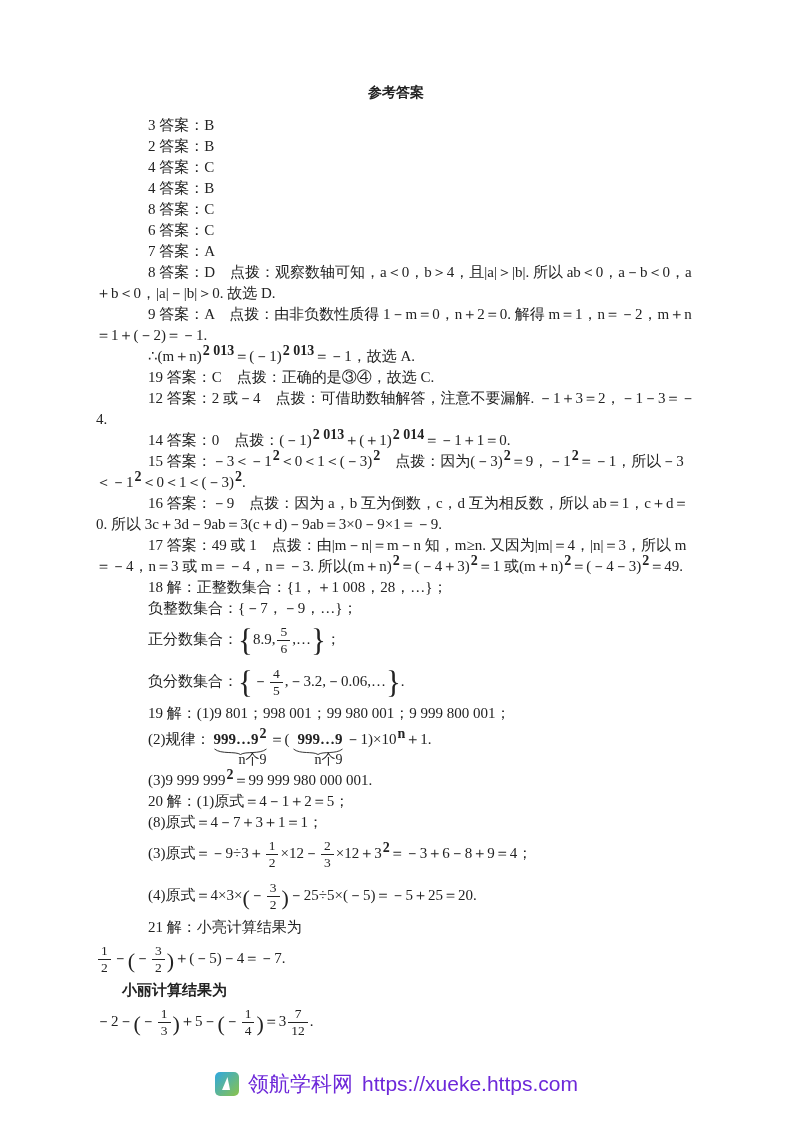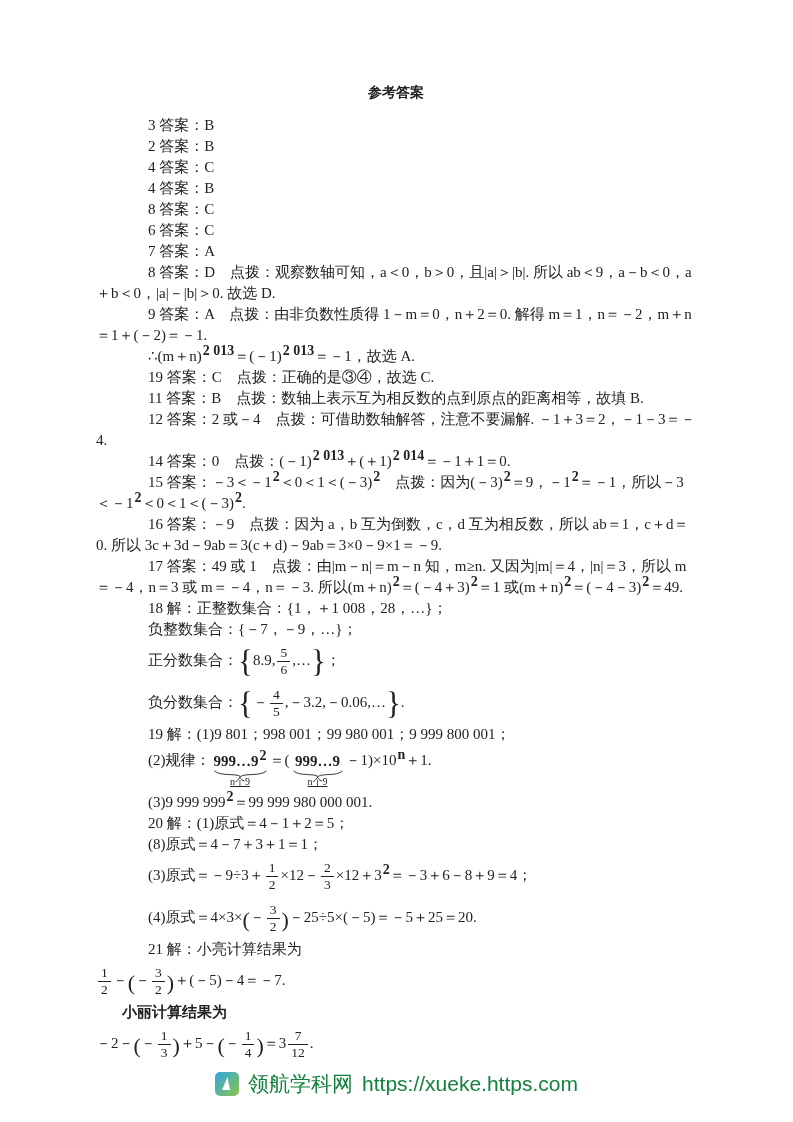--- a/index.html
+++ b/index.html
@@ -11,50 +11,49 @@
   .ind-p{text-indent:52px;}
   .ind-s{text-indent:26px;font-weight:bold;}
   .tall{padding:5px 0;}
   sup.sup{font-size:14px;vertical-align:super;line-height:0;margin-left:1px;font-weight:bold;}
   .fr{display:inline-block;text-align:center;font-size:13.5px;line-height:1.15;
       vertical-align:-0.6em;margin:0 2px;text-indent:0;}
   .fr .num{display:block;padding:0 3px;}
   .fr .den{display:block;border-top:1px solid #222;padding:0 3px;}
   .big{font-size:31px;line-height:0;vertical-align:-0.22em;font-weight:400;}
   .big.sm{font-size:22px;vertical-align:-0.2em;}
-  .ub{display:inline-block;text-align:center;vertical-align:-20px;line-height:1.2;
+  .ub{display:inline-block;text-align:right;vertical-align:-20px;line-height:1.2;
       margin:0 3px;text-indent:0;}
   .ub .ubtop{font-weight:bold;display:block;}
   .ub .ubbrace{display:block;height:7px;}
   .ub .ubbrace svg{display:block;width:100%;height:7px;}
-  .ub .ublabel{display:block;font-size:10px;line-height:10px;text-decoration:underline;}
+  .ub .ublabel{display:block;font-size:14px;line-height:10px;}
   .footer{position:absolute;left:0;right:0;bottom:24px;display:flex;align-items:center;
-          justify-content:center;gap:9px;color:#15803d;font-size:21px;
+          justify-content:center;gap:9px;color:#6d28d9;font-size:21px;
           font-family:"Liberation Sans","DejaVu Sans",sans-serif;}
   .logo{display:inline-flex;}
 </style>
 </head>
 <body>
 
 <div class="page">
   <div class="content">
     <div class="doc-title">参考答案</div>
     <div>
         <div class="line ind-p">3 答案：B</div>
         <div class="line ind-p">2 答案：B</div>
         <div class="line ind-p">4 答案：C</div>
         <div class="line ind-p">4 答案：B</div>
         <div class="line ind-p">8 答案：C</div>
         <div class="line ind-p">6 答案：C</div>
         <div class="line ind-p">7 答案：A</div>
-        <div class="line ind-p">8 答案：D　点拨：观察数轴可知，a＜0，b＞0，且|a|＞|b|. 所以 ab＜9，a－b＜0，a＋b＜0，|a|－|b|＞0. 故选 D.</div>
+        <div class="line ind-p">8 答案：D　点拨：观察数轴可知，a＜0，b＞4，且|a|＞|b|. 所以 ab＜0，a－b＜0，a＋b＜0，|a|－|b|＞0. 故选 D.</div>
         <div class="line ind-p">9 答案：A　点拨：由非负数性质得 1－m＝0，n＋2＝0. 解得 m＝1，n＝－2，m＋n＝1＋(－2)＝－1.</div>
         <div class="line ind-p">∴(m＋n)<sup class="sup">2 013</sup>＝(－1)<sup class="sup">2 013</sup>＝－1，故选 A.</div>
         <div class="line ind-p">19 答案：C　点拨：正确的是③④，故选 C.</div>
-        <div class="line ind-p">11 答案：B　点拨：数轴上表示互为相反数的点到原点的距离相等，故填 B.</div>
         <div class="line ind-p">12 答案：2 或－4　点拨：可借助数轴解答，注意不要漏解. －1＋3＝2，－1－3＝－4.</div>
         <div class="line ind-p">14 答案：0　点拨：(－1)<sup class="sup">2 013</sup>＋(＋1)<sup class="sup">2 014</sup>＝－1＋1＝0.</div>
         <div class="line ind-p">15 答案：－3＜－1<sup class="sup">2</sup>＜0＜1＜(－3)<sup class="sup">2</sup>　点拨：因为(－3)<sup class="sup">2</sup>＝9，－1<sup class="sup">2</sup>＝－1，所以－3＜－1<sup class="sup">2</sup>＜0＜1＜(－3)<sup class="sup">2</sup>.</div>
         <div class="line ind-p">16 答案：－9　点拨：因为 a，b 互为倒数，c，d 互为相反数，所以 ab＝1，c＋d＝0. 所以 3c＋3d－9ab＝3(c＋d)－9ab＝3×0－9×1＝－9.</div>
         <div class="line ind-p">17 答案：49 或 1　点拨：由|m－n|＝m－n 知，m≥n. 又因为|m|＝4，|n|＝3，所以 m＝－4，n＝3 或 m＝－4，n＝－3. 所以(m＋n)<sup class="sup">2</sup>＝(－4＋3)<sup class="sup">2</sup>＝1 或(m＋n)<sup class="sup">2</sup>＝(－4－3)<sup class="sup">2</sup>＝49.</div>
         <div class="line ind-p">18 解：正整数集合：{1，＋1 008，28，…}；</div>
         <div class="line ind-p">负整数集合：{－7，－9，…}；</div>
         <div class="line ind-p tall">正分数集合：<span class="big">{</span>8.9,<span class="fr"><span class="num">5</span><span class="den">6</span></span>,…<span class="big">}</span>；</div>
         <div class="line ind-p tall">负分数集合：<span class="big">{</span>－<span class="fr"><span class="num">4</span><span class="den">5</span></span>,－3.2,－0.06,…<span class="big">}</span>.</div>
         <div class="line ind-p">19 解：(1)9 801；998 001；99 980 001；9 999 800 001；</div>

